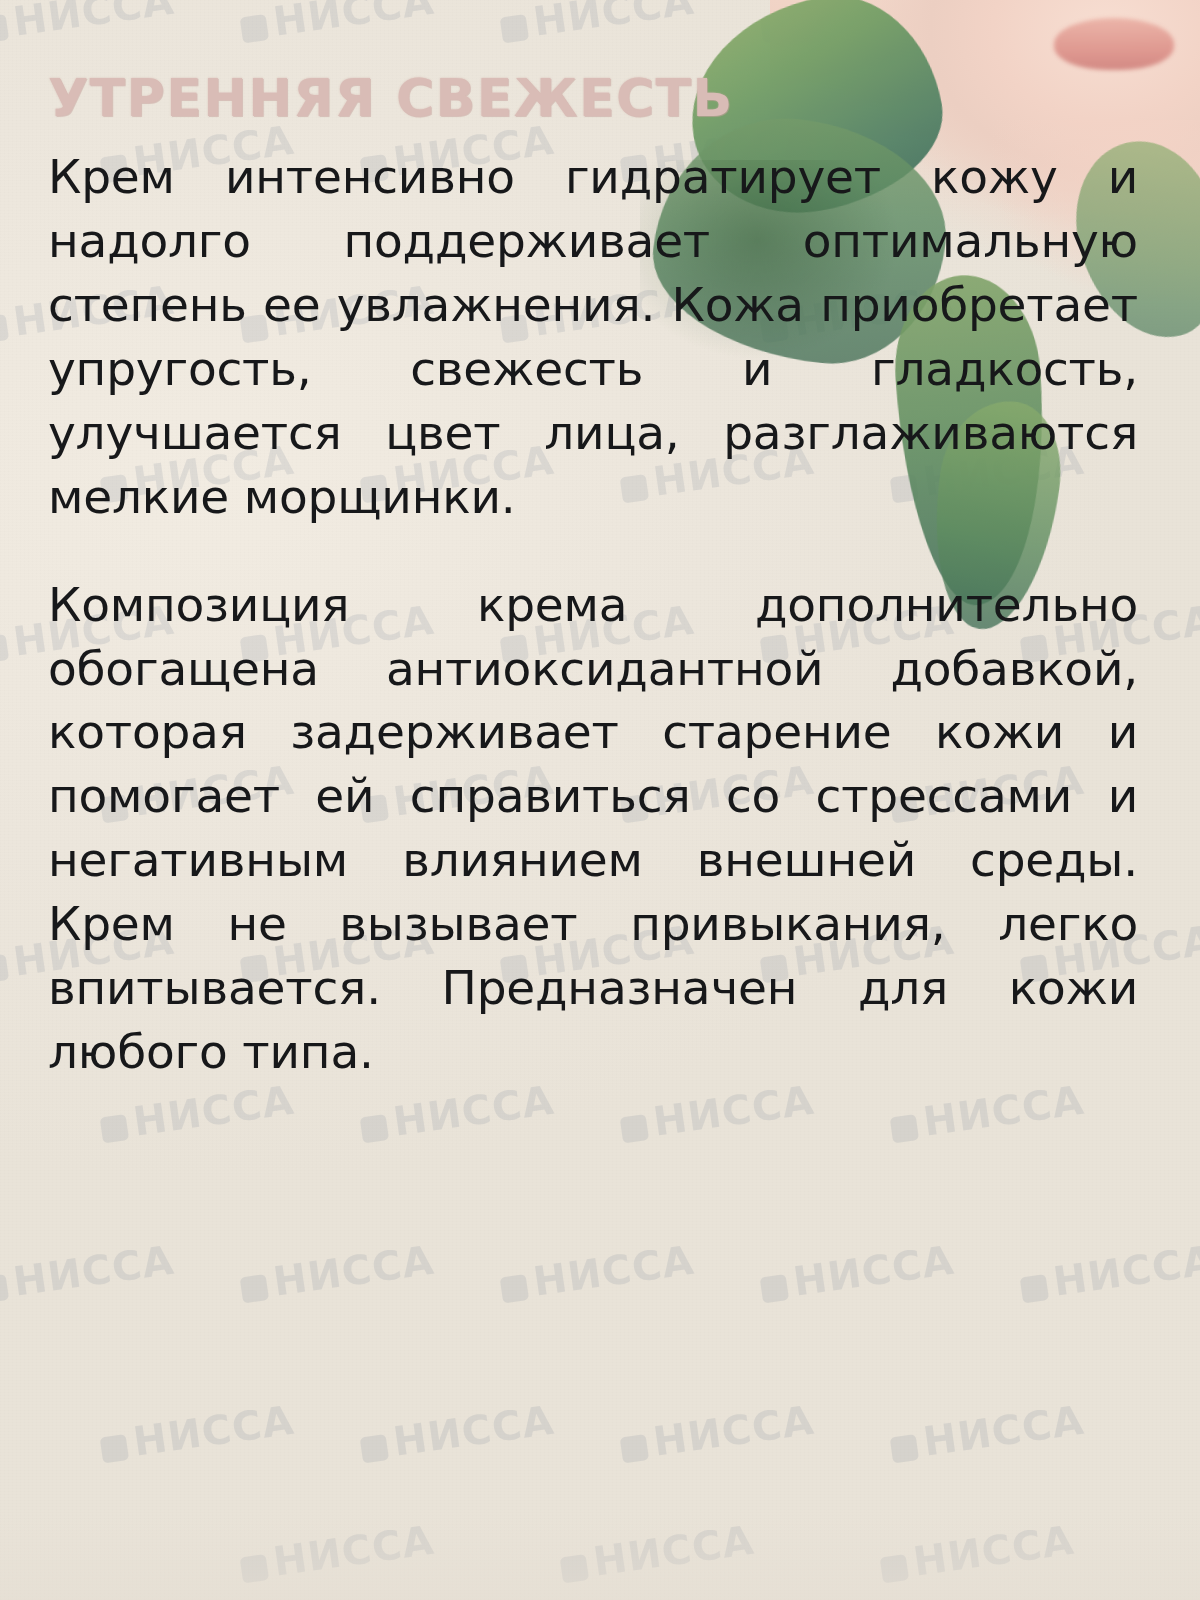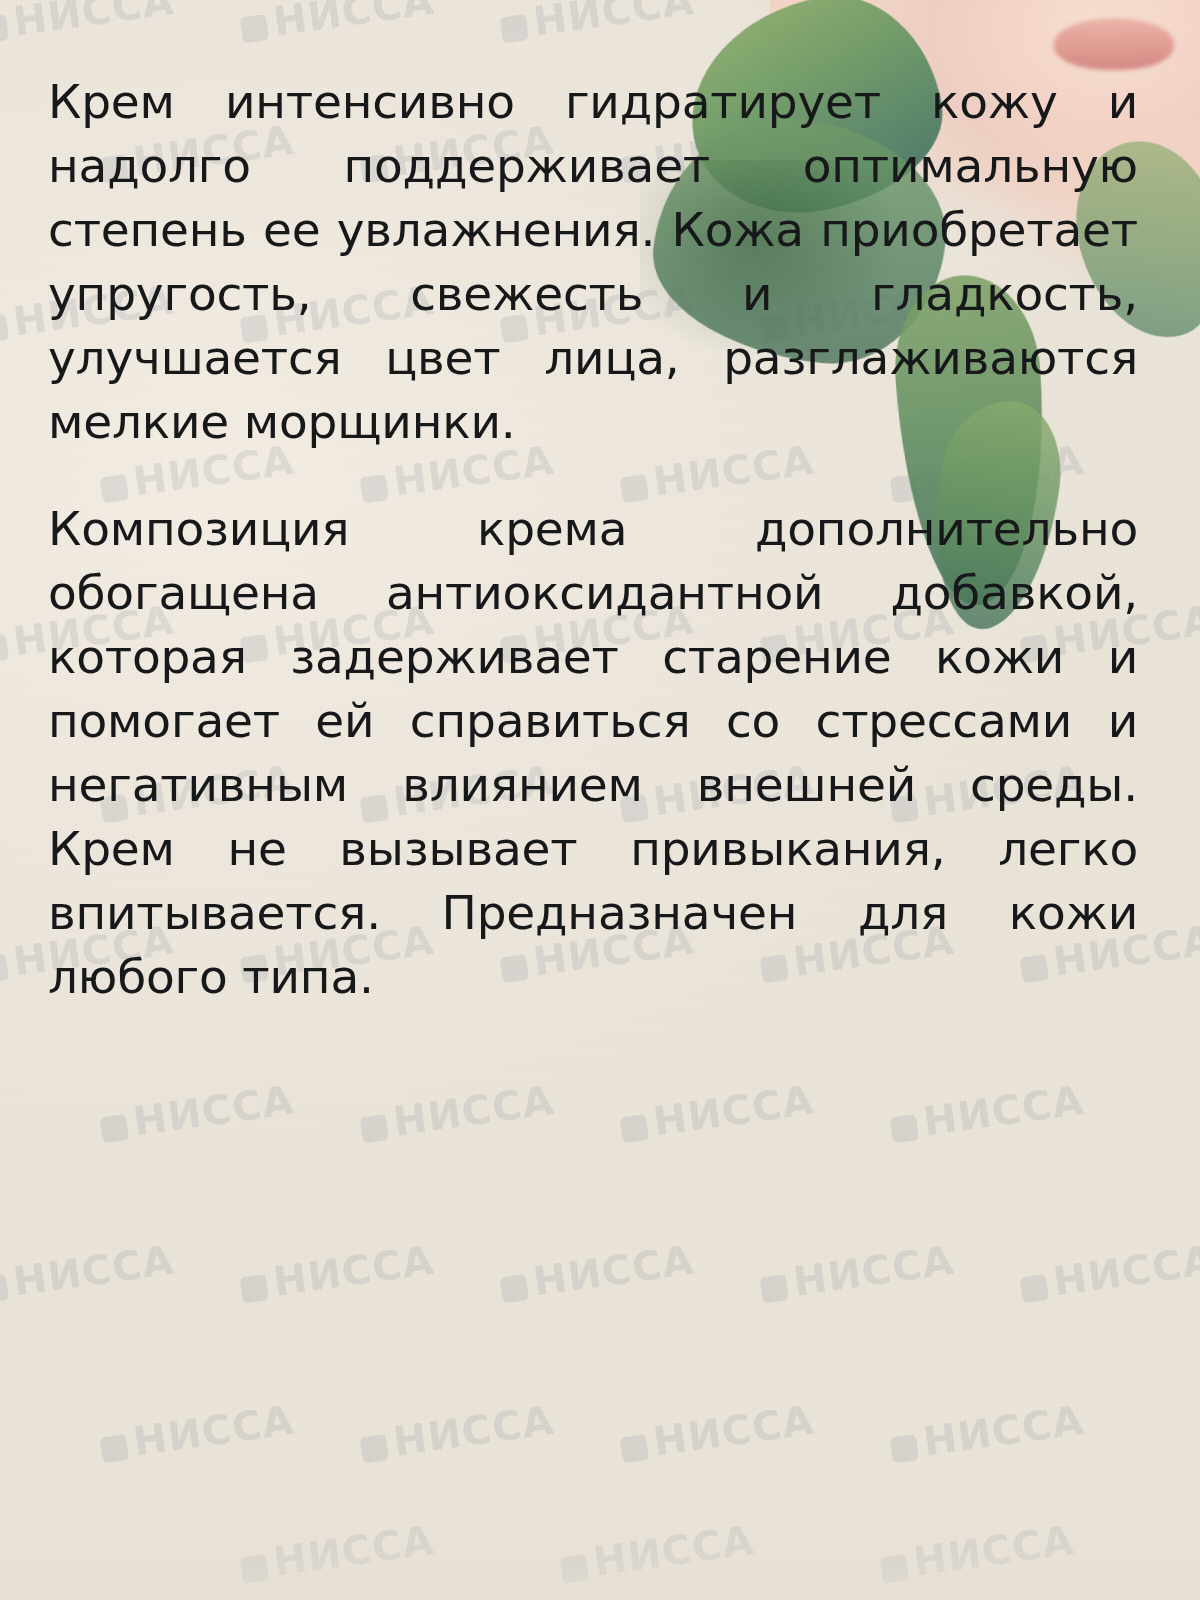--- a/index.html
+++ b/index.html
@@ -272,18 +272,19 @@
   </div>
 
   <div class="leaf leaf-a"></div>
   <div class="leaf leaf-b"></div>
   <div class="leaf leaf-e"></div>
   <div class="leaf leaf-c"></div>
   <div class="leaf leaf-d"></div>
   <div class="leaf-haze"></div>
 
   <div class="content">
+    <h1 class="heading">УТРЕННЯЯ СВЕЖЕСТЬ</h1>
     <p class="para p1">Крем интенсивно гидратирует кожу и надолго поддерживает оптимальную степень ее увлажнения. Кожа приобретает упругость, свежесть и гладкость, улучшается цвет лица, разглаживаются мелкие морщинки.</p>
     <p class="para p2">Композиция крема дополнительно обогащена антиоксидантной добавкой, которая задерживает старение кожи и помогает ей справиться со стрессами и негативным влиянием внешней среды. Крем не вызывает привыкания, легко впитывается. Предназначен для кожи любого типа.</p>
   </div>
 
   <div class="bottom-fade"></div>
 </div>
 
 </body></html>

